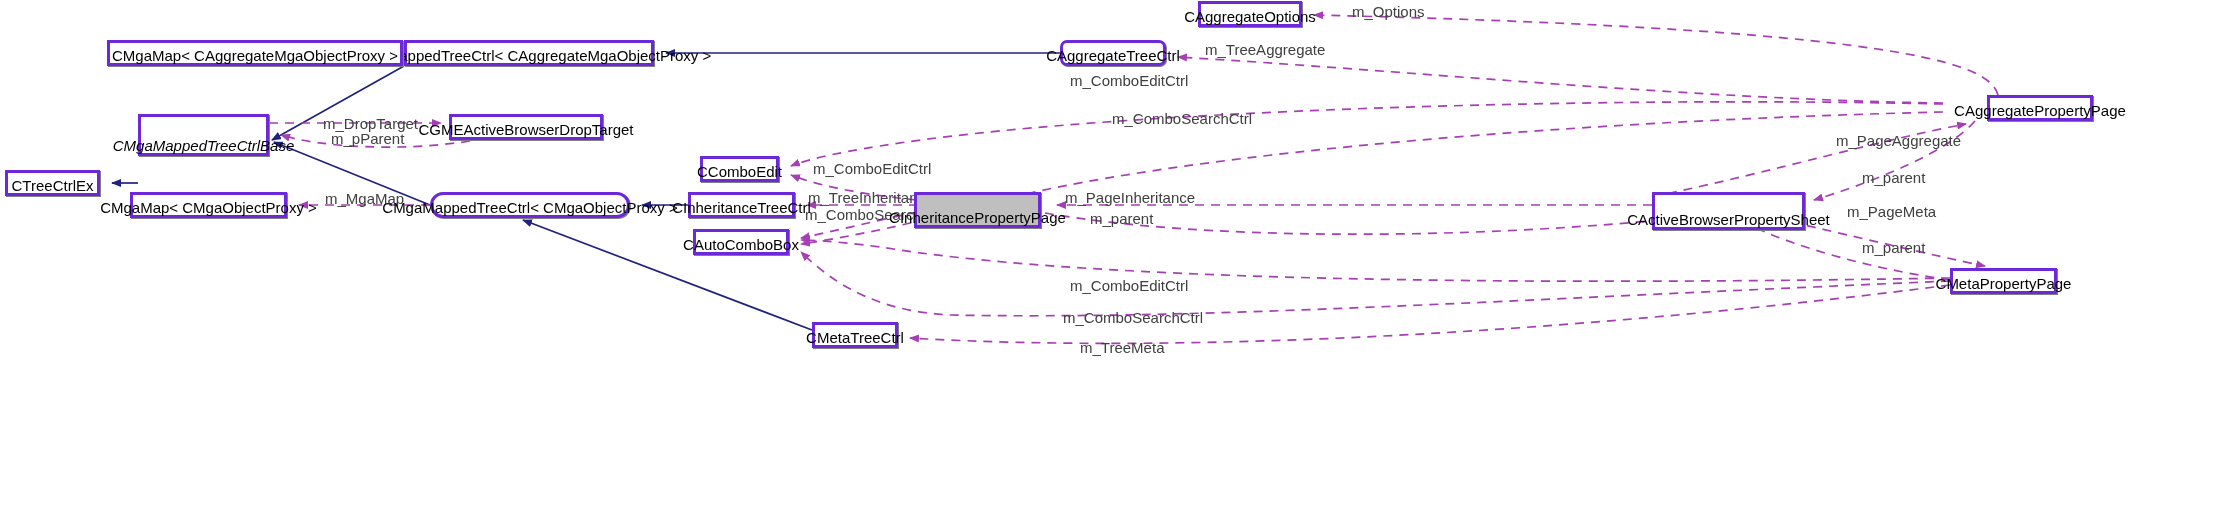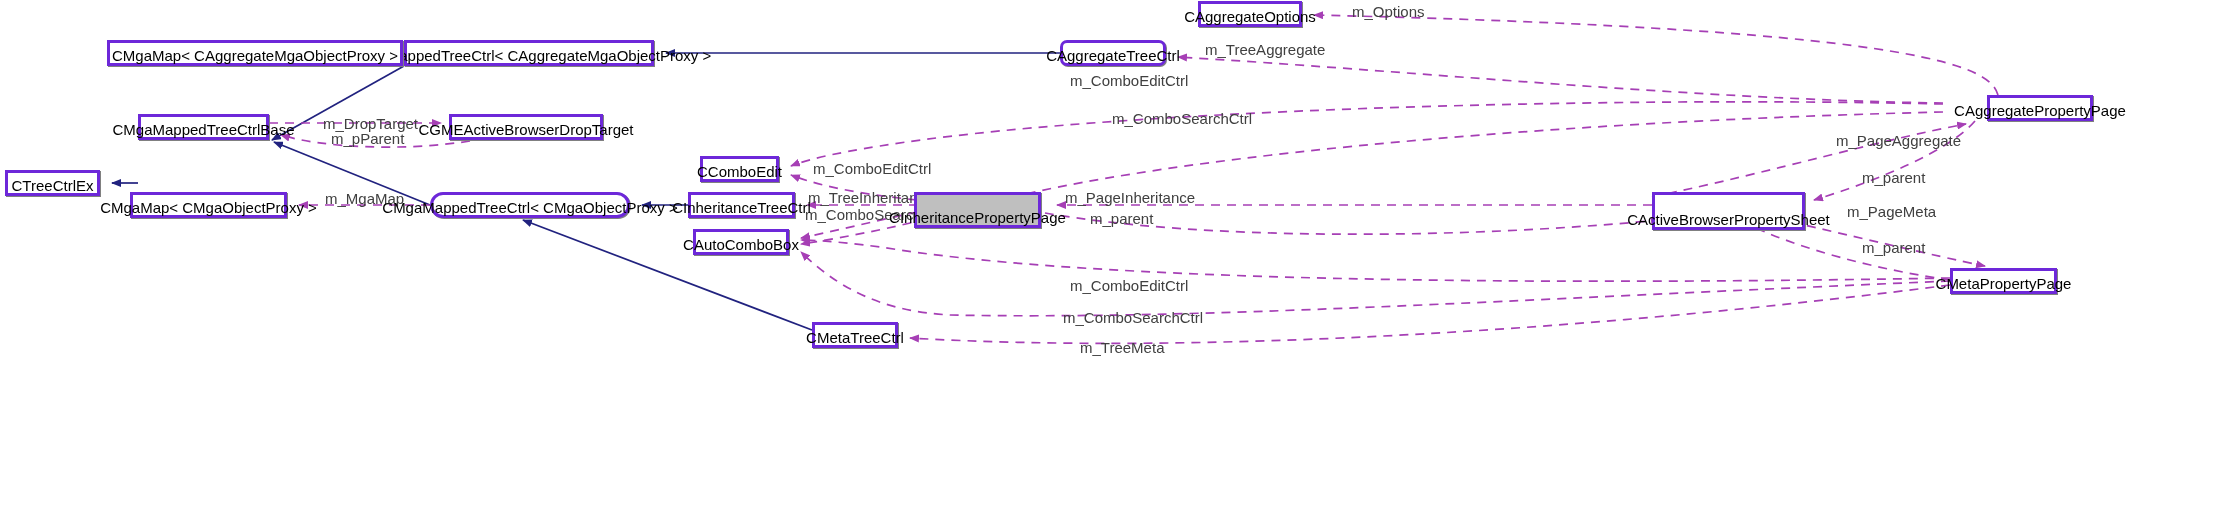--- a/index.html
+++ b/index.html
@@ -105,21 +105,21 @@
   </div>
 
   <div class="node" style="left:404px;top:40px;width:250px;height:26px;">
     <span>CMgaMappedTreeCtrl&lt; CAggregateMgaObjectProxy &gt;</span>
   </div>
 
   <div class="node" style="left:107px;top:40px;width:296px;height:26px;">
     <span>CMgaMap&lt; CAggregateMgaObjectProxy &gt;</span>
   </div>
 
-  <div class="node" style="left:138px;top:114px;width:131px;height:26px;">
+  <div class="node" style="left:138px;top:114px;width:131px;height:42px;font-style:italic;">
     <span>CMgaMappedTreeCtrlBase</span>
   </div>
 
   <div class="node" style="left:449px;top:114px;width:154px;height:26px;">
     <span>CGMEActiveBrowserDropTarget</span>
   </div>
 
   <div class="node" style="left:130px;top:192px;width:157px;height:26px;">
     <span>CMgaMap&lt; CMgaObjectProxy &gt;</span>
   </div>

